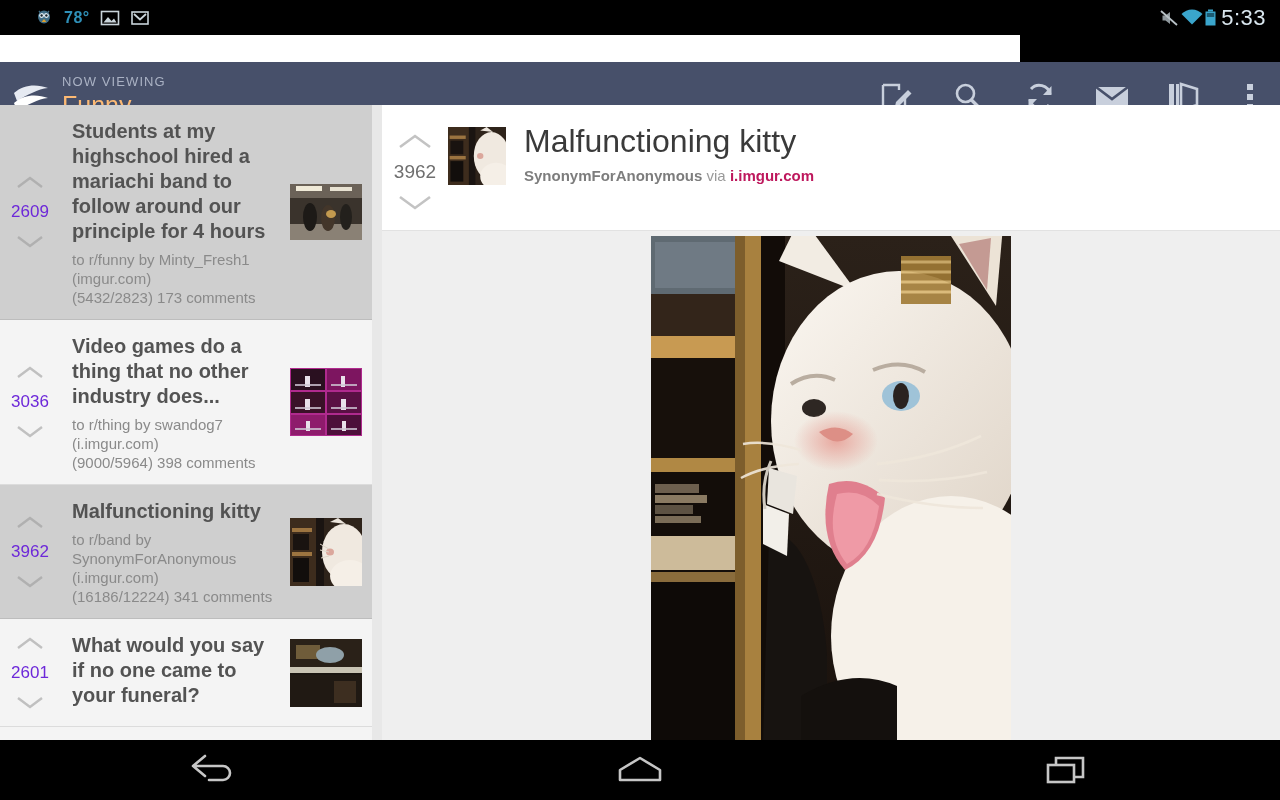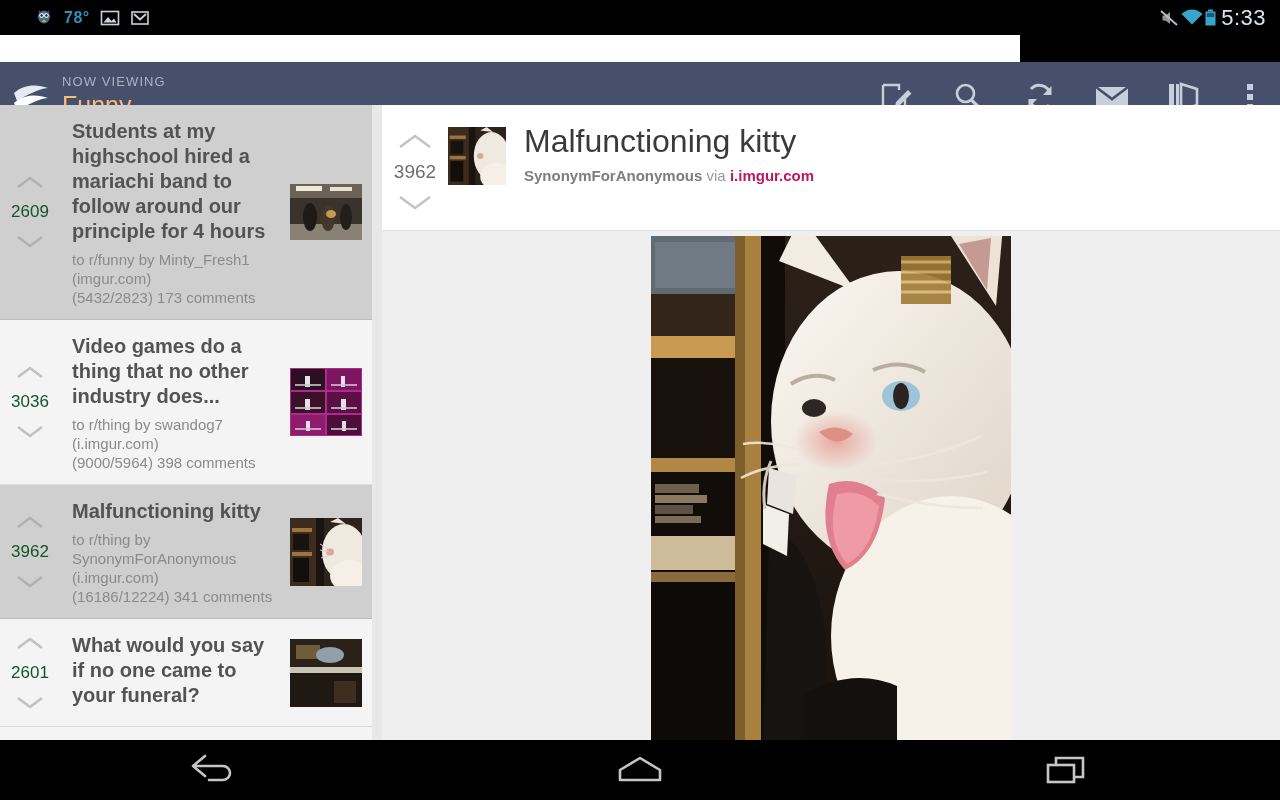--- a/index.html
+++ b/index.html
@@ -64,21 +64,21 @@
 
   .post { position: relative; display: flex; background: #f4f4f4; border-bottom: 1px solid #dcdcdc; }
   .post.selected { background: #cfcfcf; border-bottom-color: #bdbdbd; }
 
   .votecol {
     width: 60px; flex: none; position: relative;
     display: flex; flex-direction: column; align-items: center; justify-content: center;
     padding: 10px 0;
   }
   .vote-arrow { width: 30px; height: 18px; display: flex; align-items: center; justify-content: center; cursor: pointer; }
-  .vote-score { font-size: 17px; color: #14532d; padding: 10px 0; }
+  .vote-score { font-size: 17px; color: #6d28d9; padding: 10px 0; }
 
   .postbody { flex: 1; min-width: 0; padding: 14px 12px 12px 12px; }
   .post-title {
     font-size: 20px; line-height: 25px; font-weight: bold; color: #535353;
     margin-bottom: 6px;
   }
   .post-meta { font-size: 15px; line-height: 19px; color: #8a8a8a; }
 
   .thumb { flex: none; width: 82px; display: flex; align-items: center; justify-content: center; padding-right: 10px; }
   .thumb .tw { width: 72px; height: 56px; overflow: hidden; background: #333; }
@@ -350,21 +350,21 @@
           </span>
           <span class="vote-score">3962</span>
           <span class="vote-arrow">
             <svg width="28" height="16" viewBox="0 0 28 16">
                 <path d="M2 4 L14 13 L26 4" fill="none" stroke="#b0b0b0" stroke-width="2.4"></path>
               </svg>
           </span>
         </div>
         <div class="postbody">
           <div class="post-title">Malfunctioning kitty</div>
-          <div class="post-meta">to r/thing by</div>
+          <div class="post-meta">to r/band by</div>
           <div class="post-meta">SynonymForAnonymous</div>
           <div class="post-meta">(i.imgur.com)</div>
           <div class="post-meta">(16186/12224) 341 comments</div>
         </div>
         <div class="thumb tall">
           <div class="tw">
             <svg width="72" height="68" viewBox="0 0 72 68">
               <rect width="72" height="68" fill="#2e231a"></rect>
               <rect x="0" y="0" width="26" height="68" fill="#3d2c1d"></rect>
               <rect x="2" y="10" width="20" height="4" fill="#9c7440"></rect>

